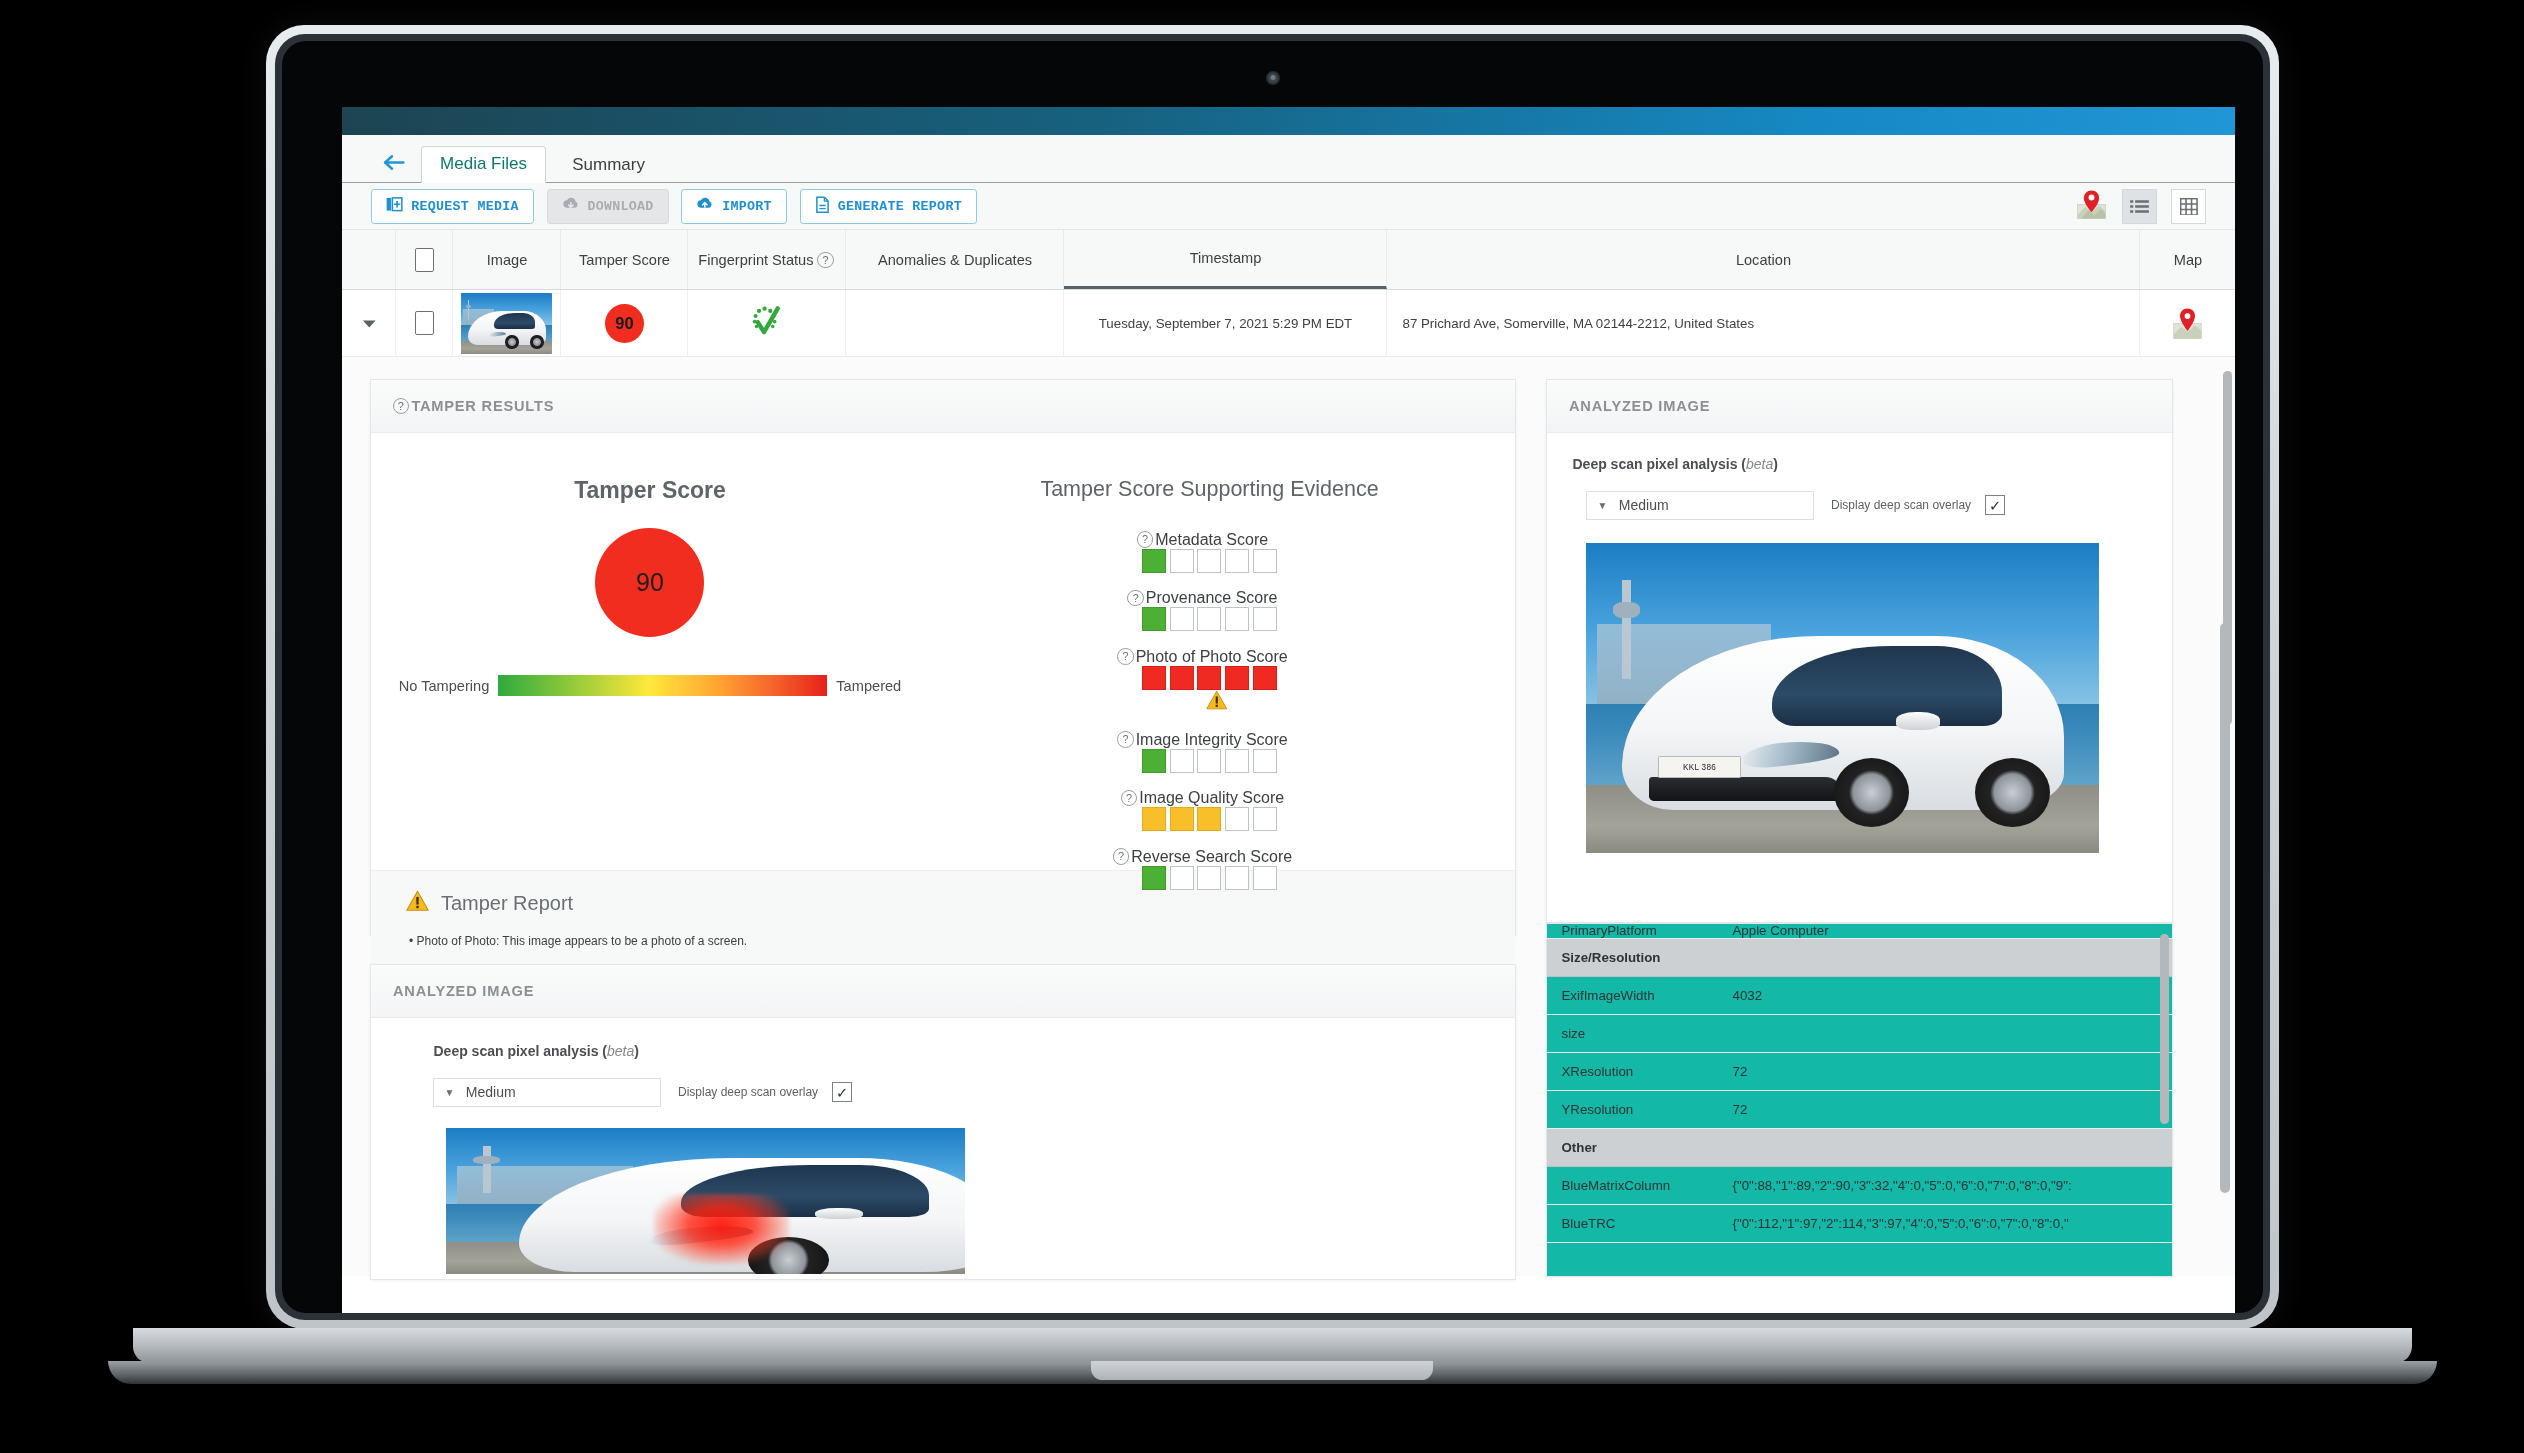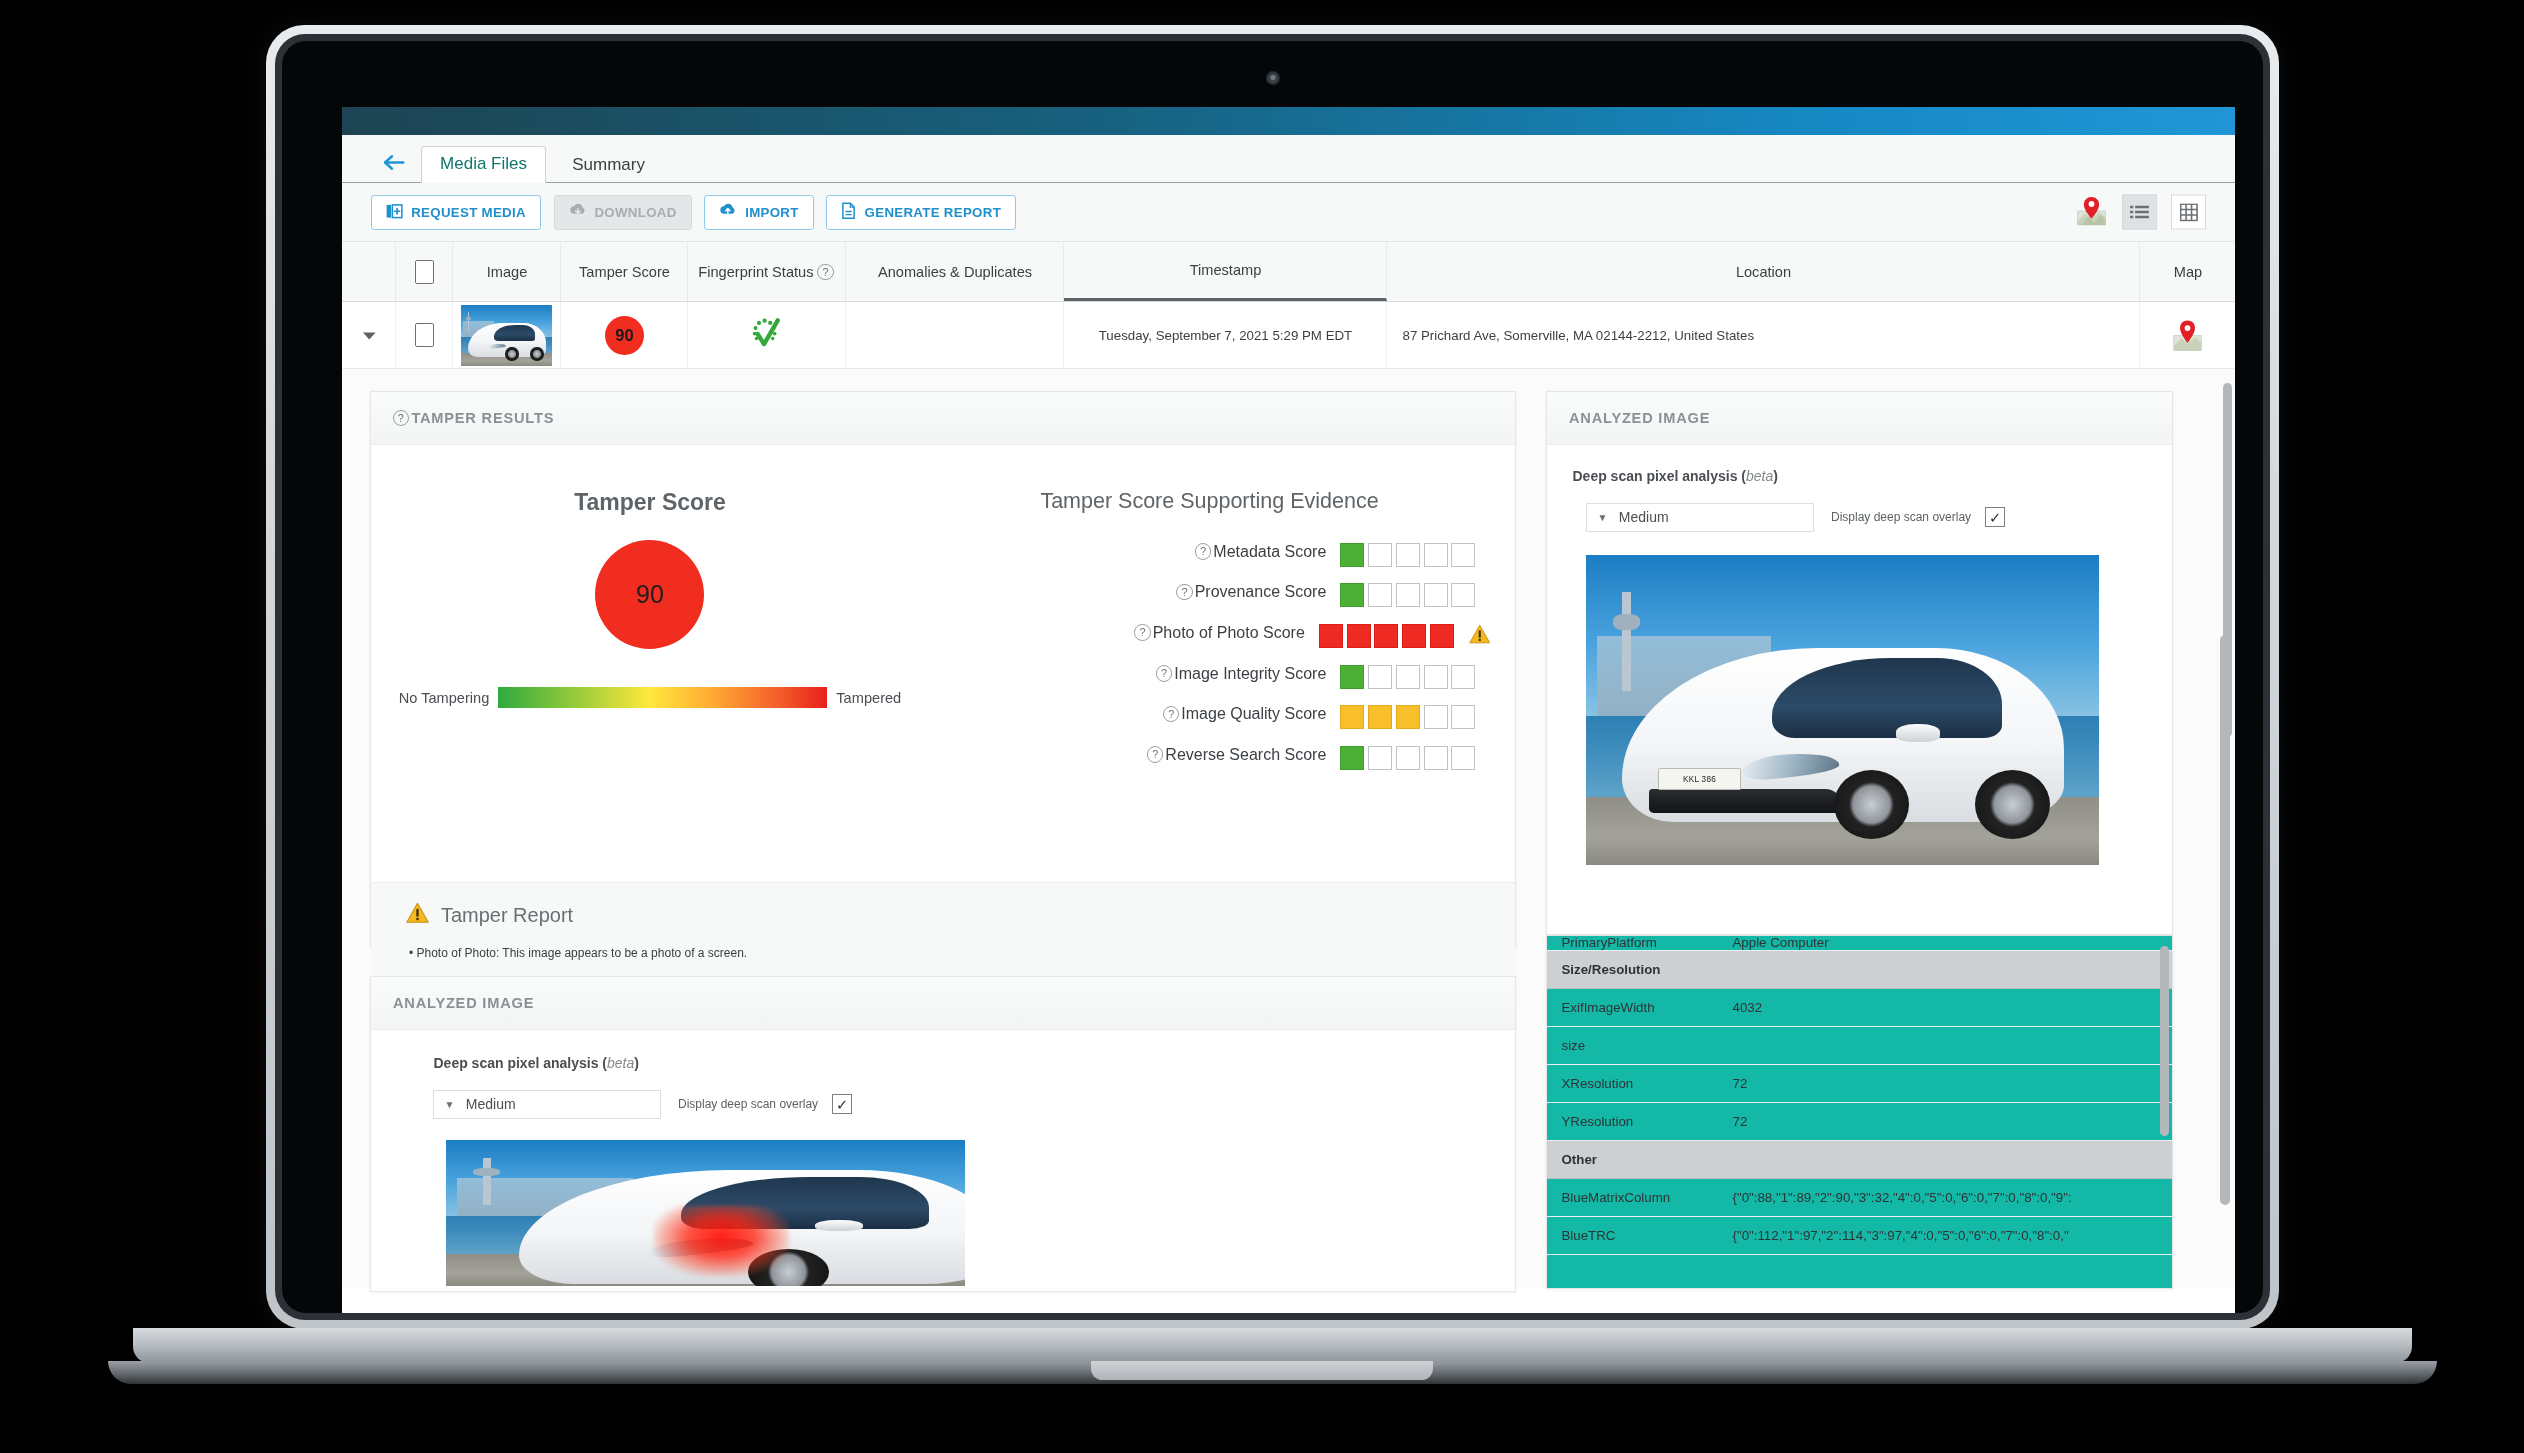--- a/index.html
+++ b/index.html
@@ -105,25 +105,26 @@
   .tab.active {
     background: #ffffff;
     border: 1.3px solid #cfd3d6;
     border-bottom: 1.9px solid #ffffff;
     border-radius: 3.8px 3.8px 0 0;
     color: #0f766e;
   }
 
   
   #toolbar {
-    height: 58px;
+    height: 46px;
     background: #f7f8f8;
     display: flex; align-items: center;
     padding: 0 28px 0 29px;
     position: relative;
+    font-family: Liberation Mono, monospace;
   }
   .tbtn {
     display: inline-flex; align-items: center; gap: 8.2px;
     height: 35px; padding: 0 14px;
     border: 1.3px solid #8ec8e8;
     border-radius: 3.2px;
     background: #ffffff;
     color: #1f8fcd;
     font-size: 13.3px; font-weight: bold; letter-spacing: 0.3px;
     margin-right: 12.7px;
@@ -252,22 +253,23 @@
   #gauge-bar {
     width: 329px; height: 21.5px;
     background: linear-gradient(90deg,#2faa3f 0%, #8fc93a 22%, #ffe83b 46%, #ffa733 66%, #f4632b 84%, #e8201a 100%);
   }
   #evidence-side { flex: 1; padding-right: 25px; }
   #evidence-title {
     font-size: 21.5px; color: #5f6468; text-align: center;
     margin-bottom: 29px;
   }
   .ev-row {
-    display: flex; justify-content: flex-end;
+    display: flex; align-items: center; justify-content: flex-end;
     margin-bottom: 16.5px;
+    flex-direction: column;
   }
   .ev-label { font-size: 16px; color: #3c4044; margin-right: 14px; white-space: nowrap; }
   .ev-boxes { display: flex; gap: 3.8px; }
   .ev-box {
     width: 24px; height: 24px;
     border: 1.3px solid #bfc3c6; background: #ffffff;
   }
   .ev-box.green { background: #4caf36; border-color:#3f9c2c; }
   .ev-box.red   { background: #ef2a22; border-color:#d91f18; }
   .ev-box.amber { background: #f9bf2b; border-color:#e2ab1e; }

